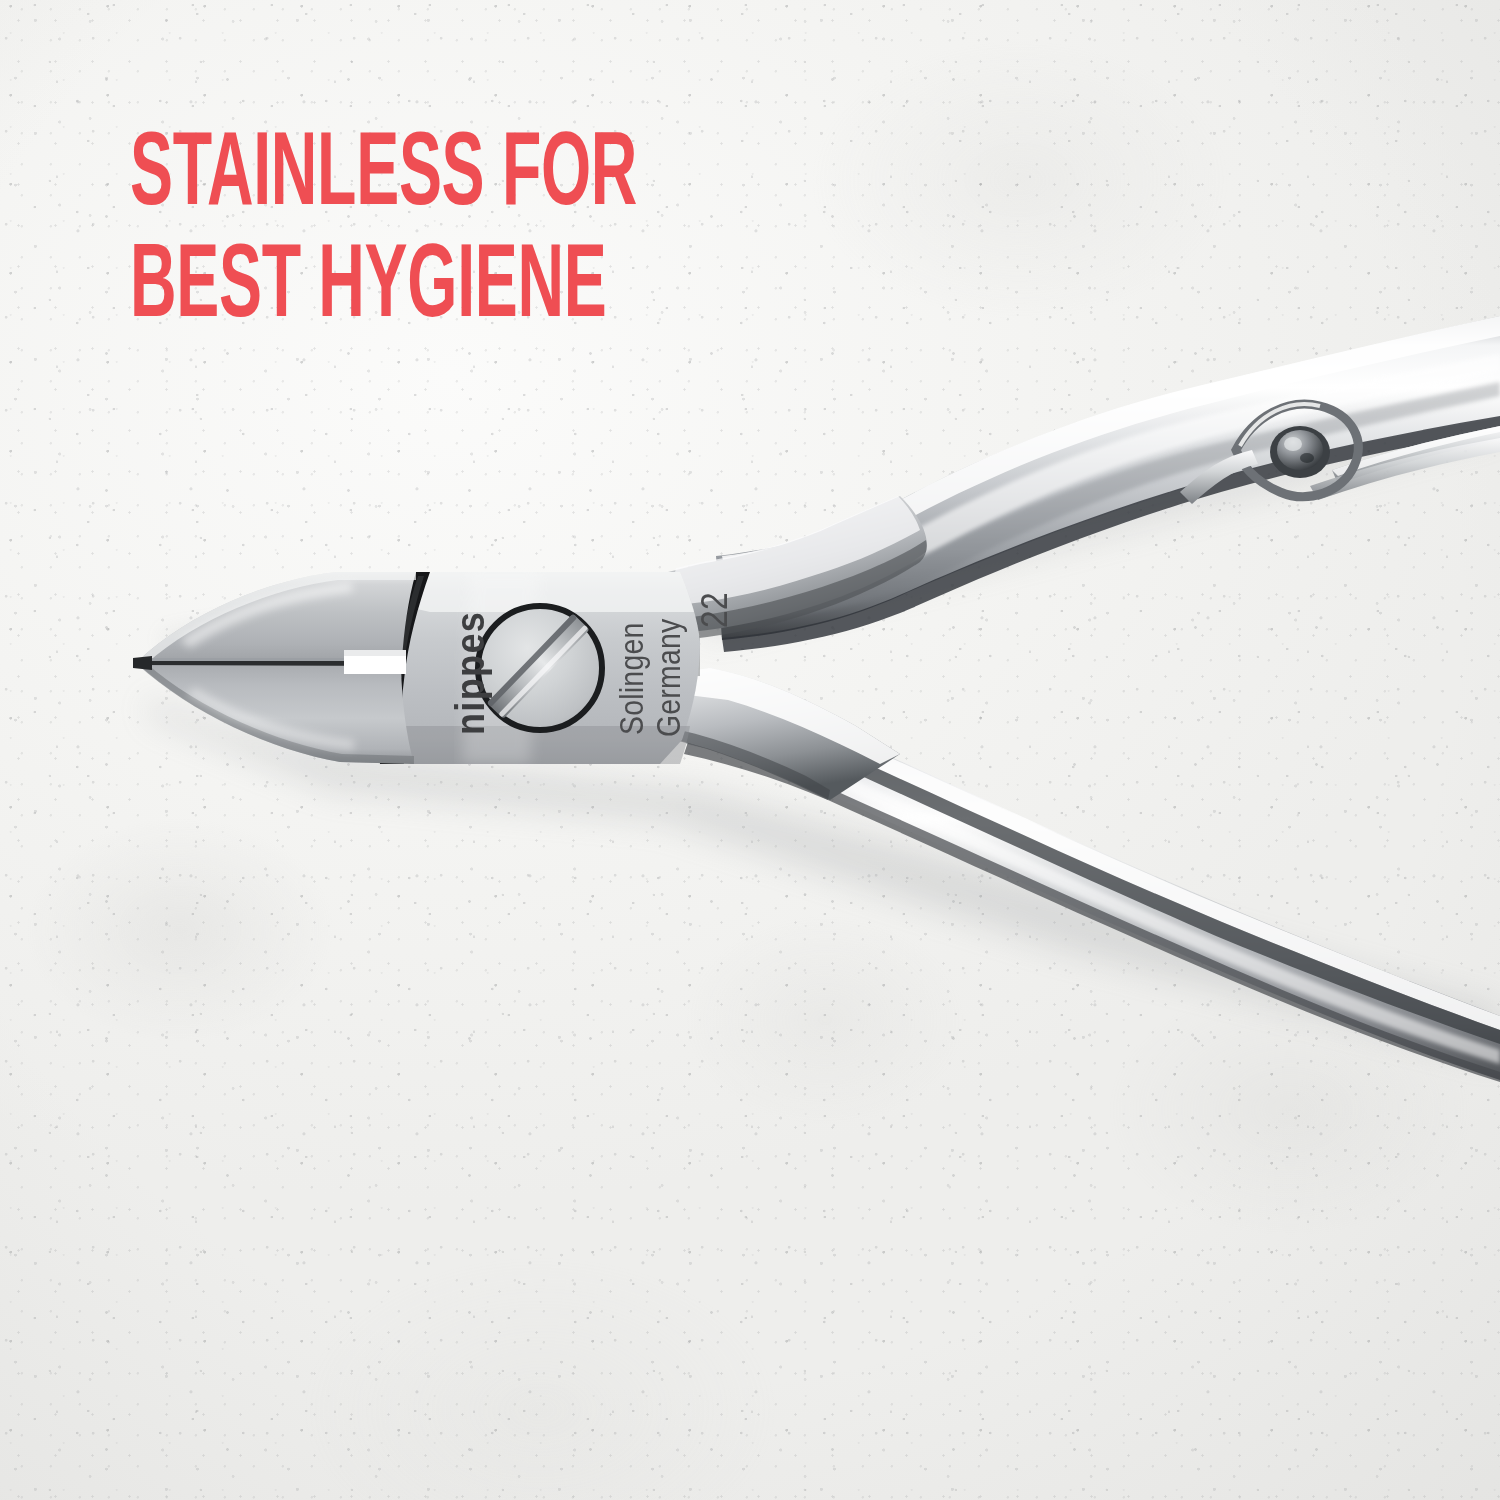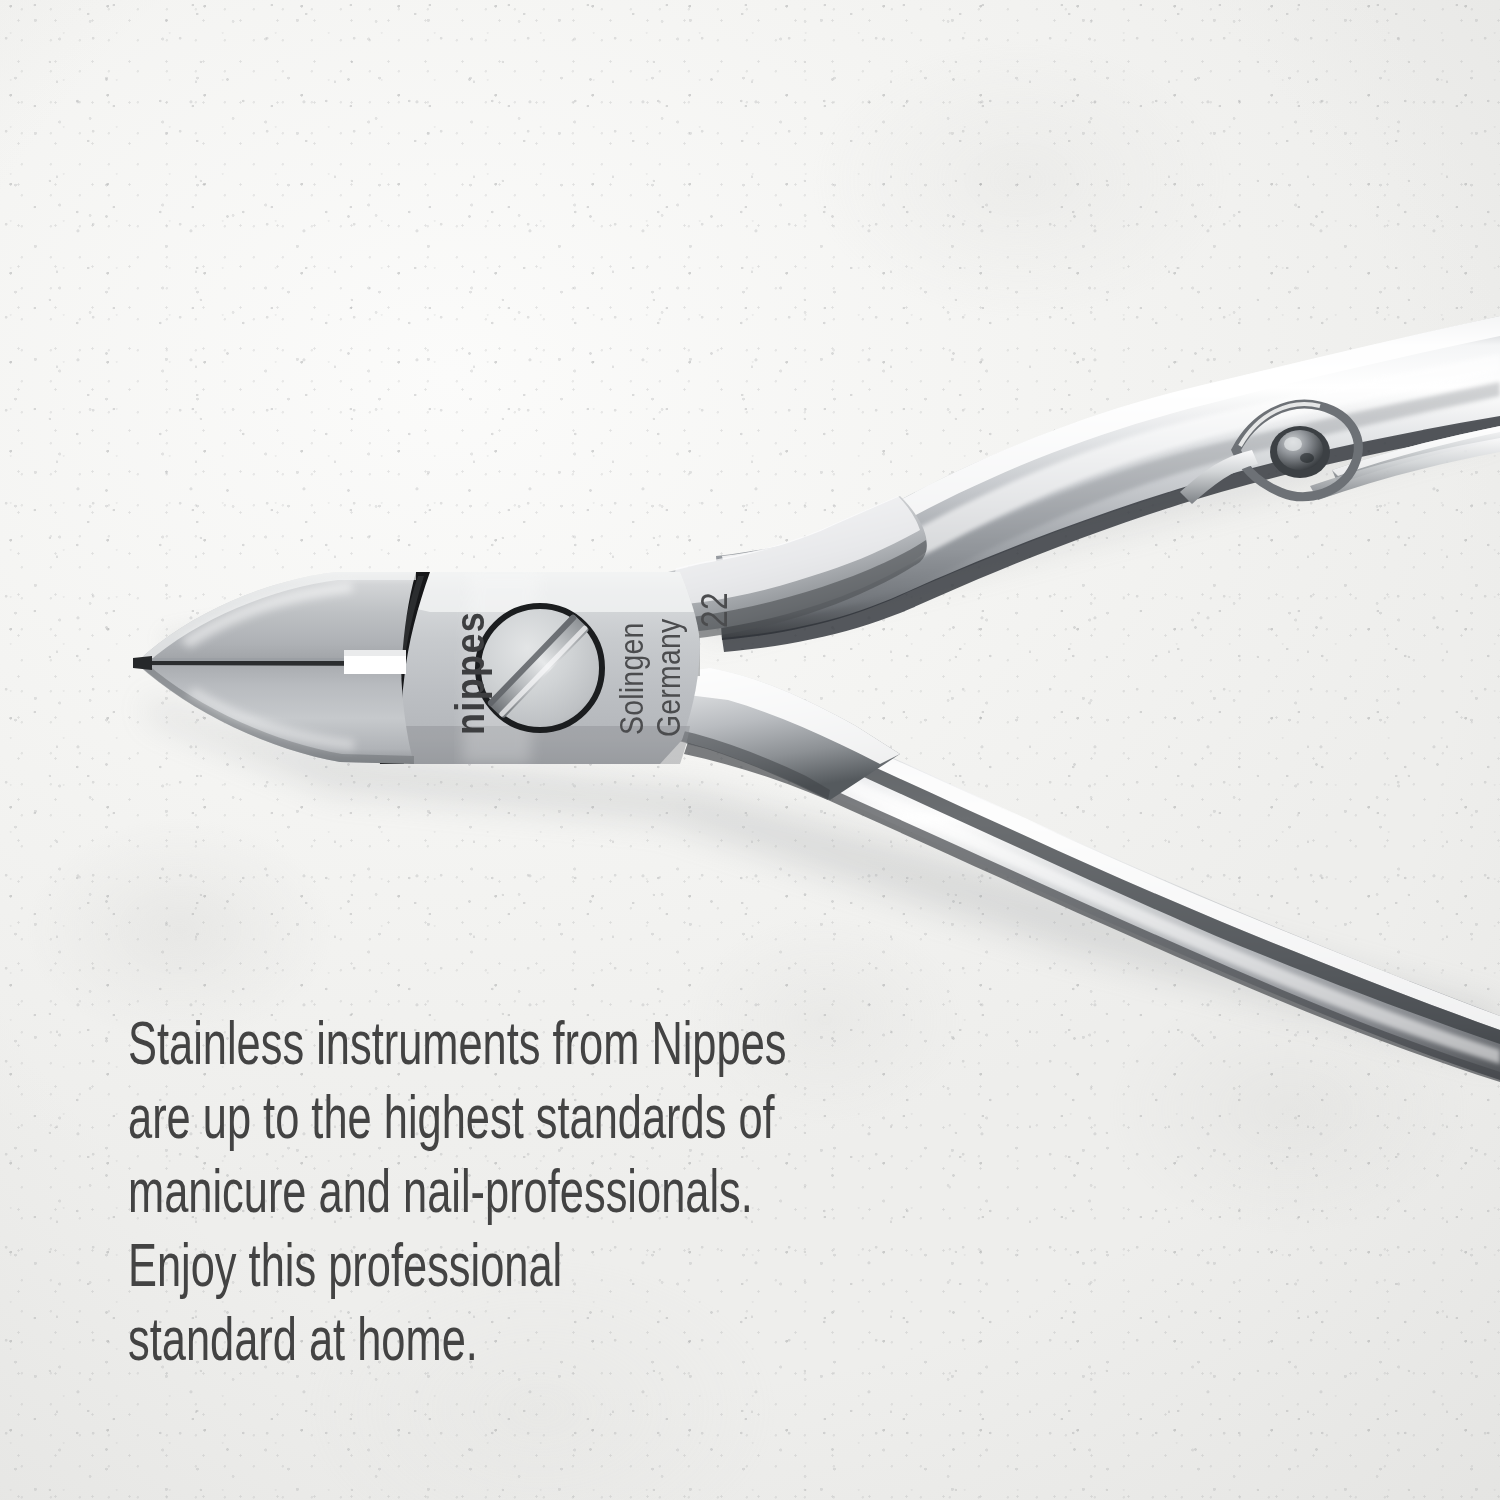--- a/index.html
+++ b/index.html
@@ -445,22 +445,19 @@
       <rect x="344" y="650" width="62" height="24" fill="#ffffff"></rect>
       <rect x="344" y="650" width="62" height="6" fill="#d8dadc" opacity=".55"></rect>
     </g>
   </svg>
 
   <div class="eng eng-brand">nippes</div>
   <div class="eng eng-sol">Solingen</div>
   <div class="eng eng-ger">Germany</div>
   <div class="eng eng-num">22</div>
 
-
-  <div class="bodycopy">
-    <span class="bc-line">Stainless instruments from Nippes</span>
-    <span class="bc-line">are up to the highest standards of</span>
-    <span class="bc-line">manicure and nail-professionals.</span>
-    <span class="bc-line">Enjoy this professional</span>
-    <span class="bc-line">standard at home.</span>
+  <div class="headline">
+    <span class="hl-line">STAINLESS FOR</span>
+    <span class="hl-line">BEST HYGIENE</span>
   </div>
 
+
 </div>
 
 </body></html>

